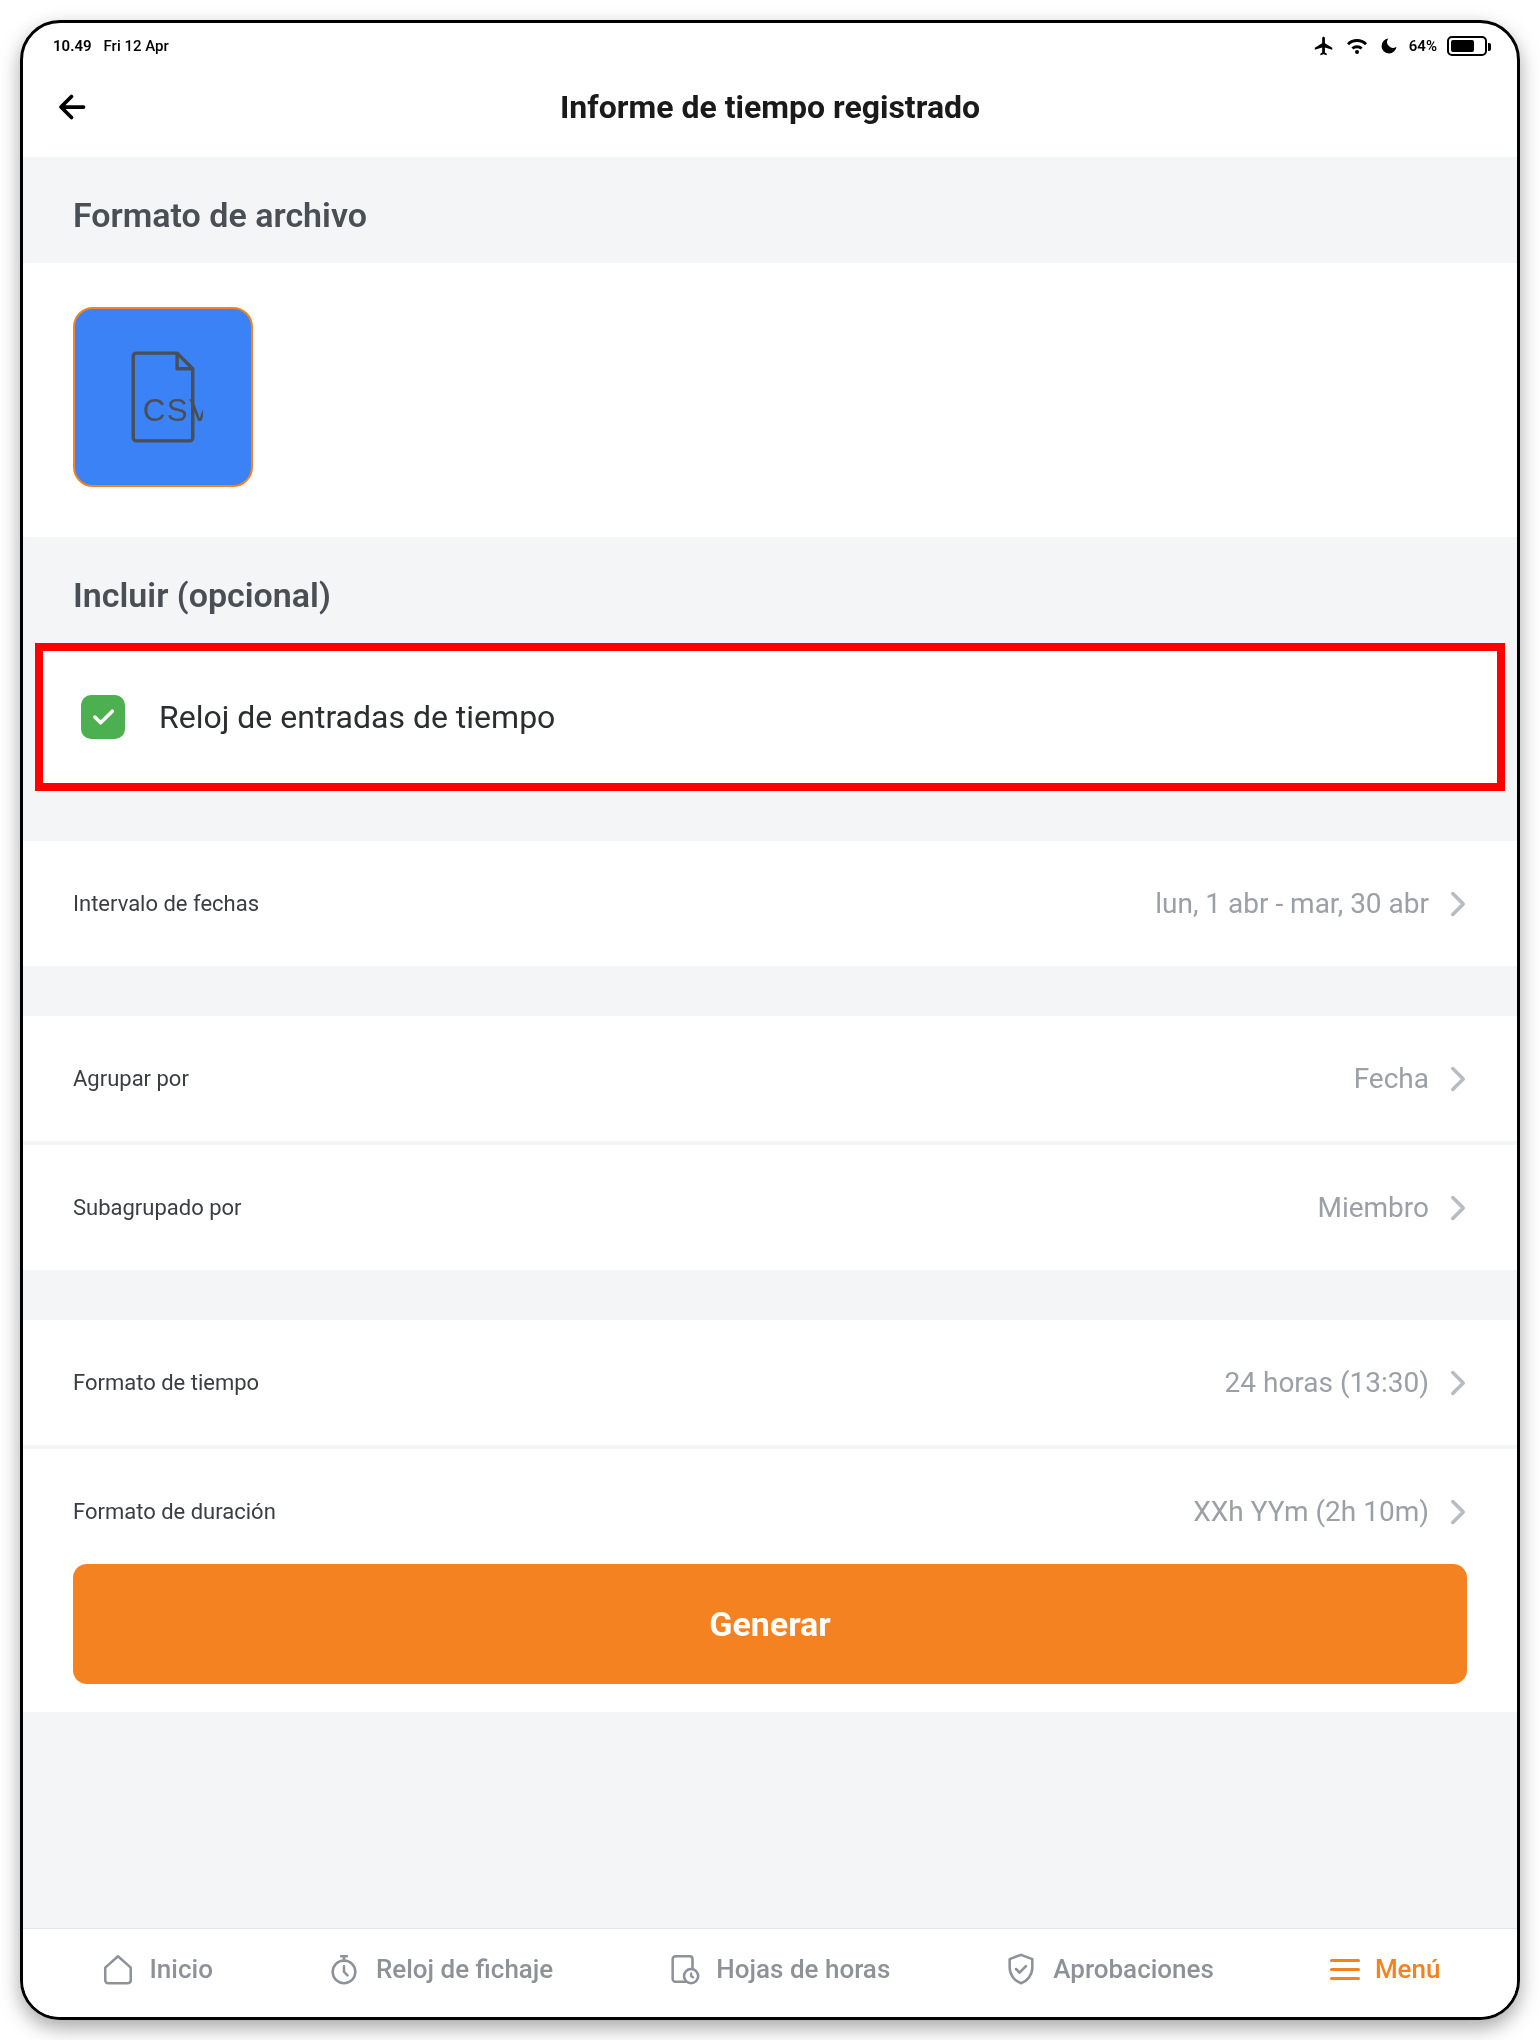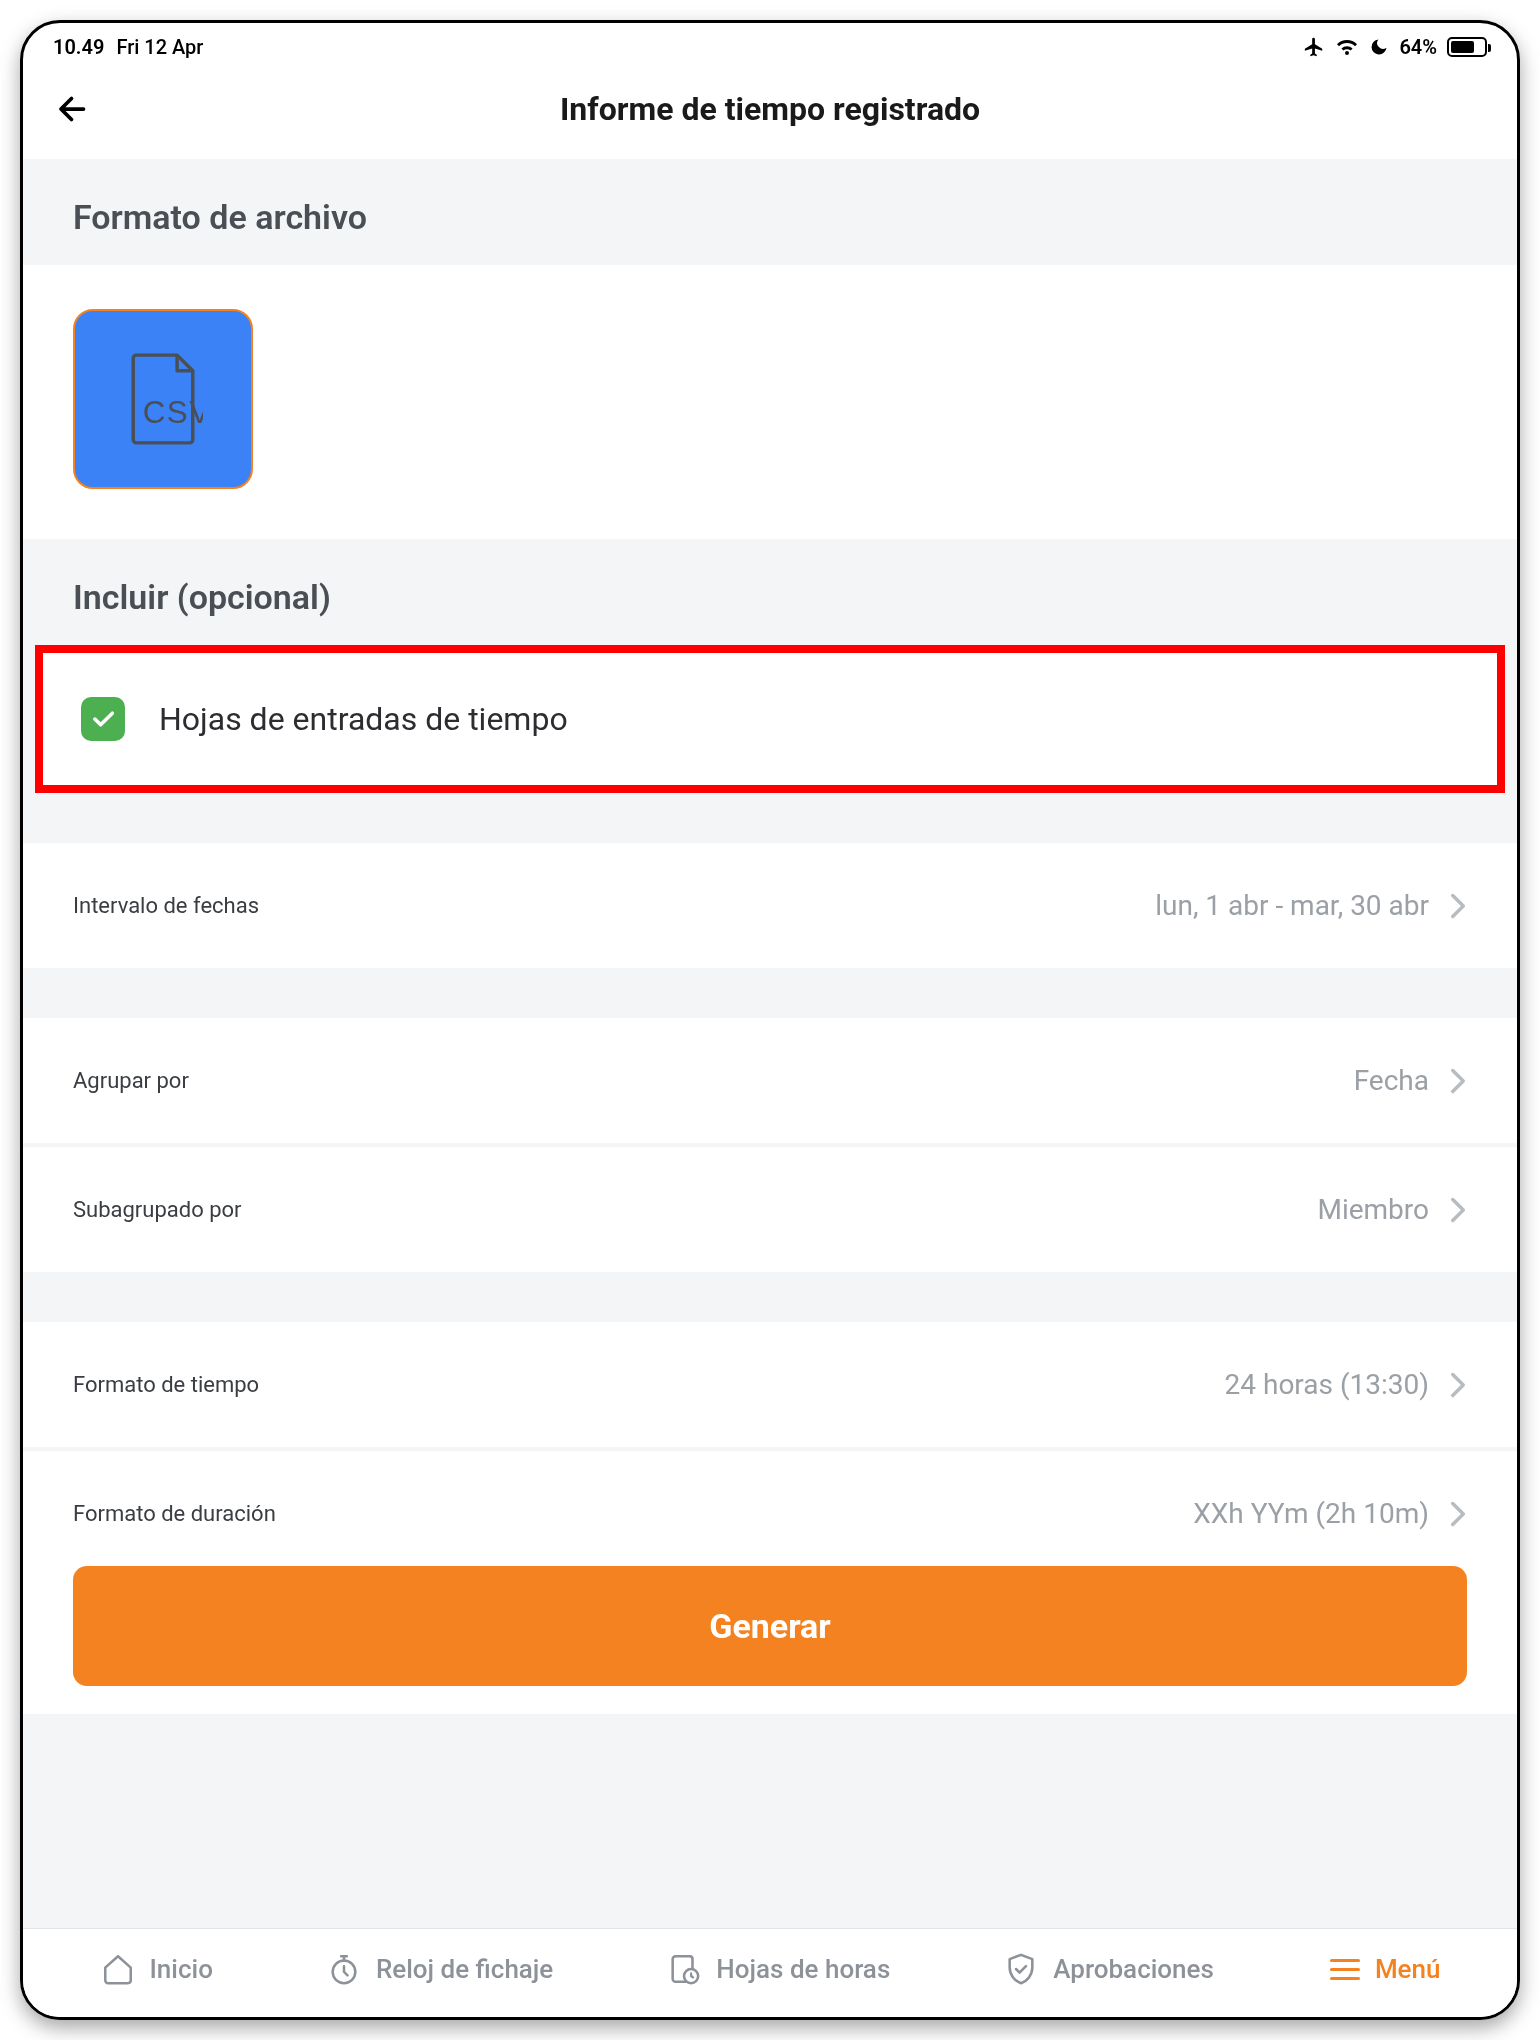--- a/index.html
+++ b/index.html
@@ -24,21 +24,21 @@
       display: flex;
       flex-direction: column;
       box-shadow: 0 8px 20px rgba(0,0,0,0.35);
     }
     
     .status-bar {
       display: flex;
       justify-content: space-between;
       align-items: center;
       padding: 12px 30px 6px 30px;
-      font-size: 20px;
+      font-size: 15px;
       font-weight: 600;
       color: #000;
     }
     .status-left {
       display: flex;
       align-items: center;
       gap: 12px;
     }
     .status-right {
       display: flex;
@@ -321,21 +321,21 @@
 
     <div class="section-header">Incluir (opcional)</div>
 
     <div class="highlight-box">
       <div class="checkbox-row">
         <div class="checkbox">
           <svg width="28" height="28" viewBox="0 0 24 24">
               <path fill="none" stroke="#fff" stroke-width="3" stroke-linecap="round" stroke-linejoin="round" d="m5 12 5 5L20 7"></path>
             </svg>
         </div>
-        <div class="checkbox-label">Hojas de entradas de tiempo</div>
+        <div class="checkbox-label">Reloj de entradas de tiempo</div>
       </div>
     </div>
 
     <div class="gap-small"></div>
 
     <div class="setting-row">
       <div class="setting-label">Intervalo de fechas</div>
       <div class="setting-value-wrap">
         <div class="setting-value">lun, 1 abr - mar, 30 abr</div>
         <svg class="chevron" width="18" height="28" viewBox="0 0 10 16">

